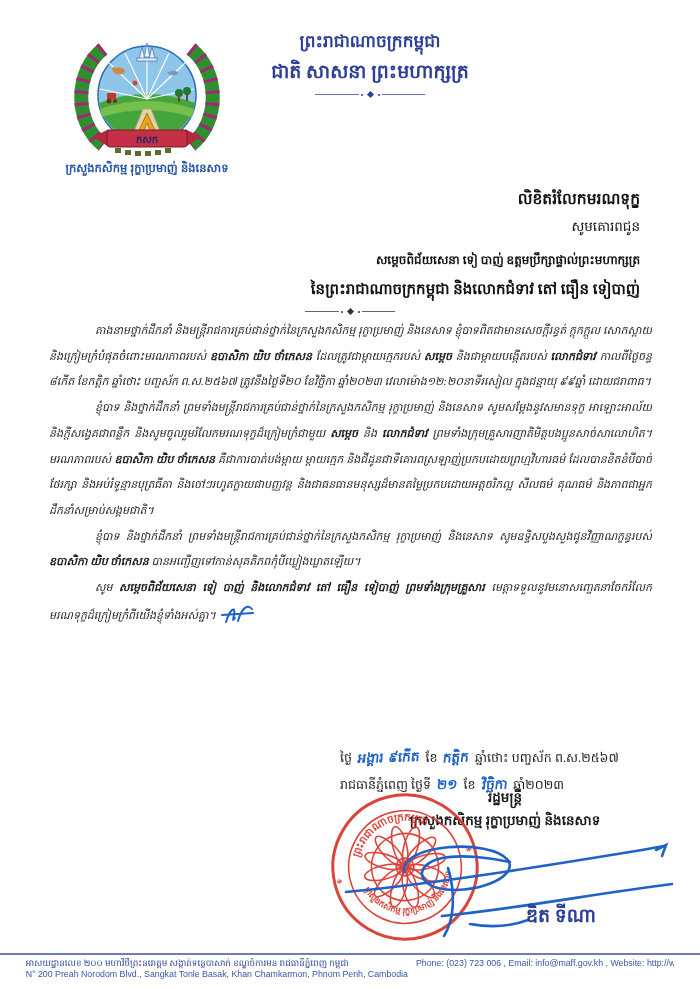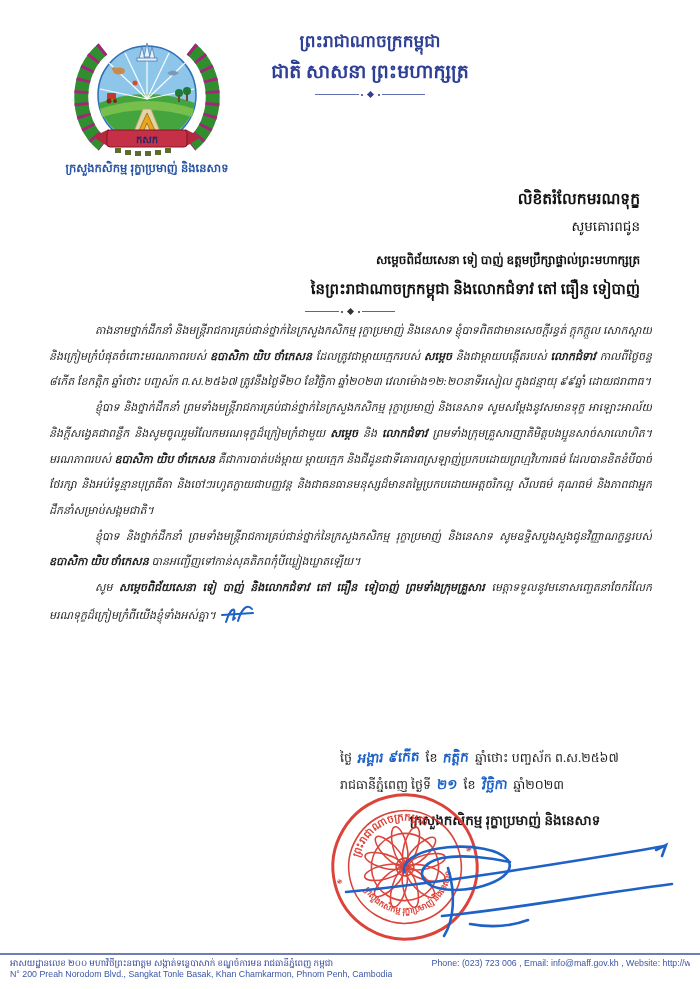--- a/index.html
+++ b/index.html
@@ -53,21 +53,21 @@
   .minister-title{position:absolute; left:410px; top:789px; width:190px; text-align:center; font-weight:bold; font-size:13.5px;}
   .ministry-line{position:absolute; left:355px; top:812px; width:300px; text-align:center; font-weight:bold; font-size:13.5px;}
   .stamp{position:absolute; left:326px; top:786px; width:158px; height:162px;}
   .signature{position:absolute; left:342px; top:828px; width:335px; height:112px; pointer-events:none;}
   .signer-name{
     position:absolute; left:478px; top:903px; width:166px; text-align:center;
     color:var(--navy); font-weight:bold; font-size:19px;
   }
   
   .footer{position:absolute; left:0; top:953px; width:700px; border-top:2px solid #6f7cba; padding:3px 10px 0 10px;}
-  .footer-row{display:flex; justify-content:space-between; gap:8px;}
+  .footer-row{display:flex; justify-content:center; gap:8px;}
   .f-kh{font-size:8.8px; color:var(--navy); line-height:11px; white-space:nowrap; overflow:hidden;}
   .f-en{font-size:8.8px; color:var(--footer_blue); line-height:11px; white-space:nowrap; overflow:hidden; font-family:"Liberation Sans", sans-serif;}
   .f-left{max-width:62%;} .f-right{max-width:38%; text-align:left;}
 </style>
 </head>
 <body>
 
 <div class="page">
 
   <svg class="emblem" viewBox="0 0 168 128" aria-hidden="true">
@@ -170,20 +170,21 @@
         </g>
       </svg>
     </p>
   </div>
 
   <div class="dateblock">
     <div><span>ថ្ងៃ</span><span class="hand">អង្គារ ៩កើត</span><span>ខែ</span><span class="hand">កត្ដិក</span><span>ឆ្នាំថោះ បញ្ចស័ក ព.ស.២៥៦៧</span></div>
     <div><span>រាជធានីភ្នំពេញ ថ្ងៃទី</span><span class="hand">២១</span><span>ខែ</span><span class="hand">វិច្ឆិកា</span><span>ឆ្នាំ២០២៣</span></div>
   </div>
 
+  <div class="minister-title">រដ្ឋមន្ត្រី</div>
   <div class="ministry-line">ក្រសួងកសិកម្ម រុក្ខាប្រមាញ់ និងនេសាទ</div>
 
   <svg class="stamp" viewBox="0 0 160 160" aria-hidden="true">
     <defs>
       <path id="arcTop" d="M80,80 m-47,0 a47,47 0 1,1 94,0"></path>
       <path id="arcBottom" d="M80,80 m-47,0 a47,47 0 1,0 94,0"></path>
     </defs>
     <g transform="rotate(-14 80 80)" stroke="#d9352b" fill="none" opacity="0.92">
       <circle cx="80" cy="80" r="73" stroke-width="3"></circle>
       <circle cx="80" cy="80" r="57" stroke-width="1.6"></circle>
@@ -224,20 +225,21 @@
     <g fill="none" stroke="#1e62c8" stroke-width="2.6" stroke-linecap="round">
       <path d="M62,44 C58,16 148,10 166,32 C178,50 128,68 96,60 C74,54 74,36 100,30 C120,26 150,30 168,34"></path>
       <path d="M4,64 C90,56 190,40 300,22 L322,18"></path>
       <path d="M314,22 l10,-5 l-4,11"></path>
       <path d="M100,88 C180,80 250,66 330,56"></path>
       <path d="M106,40 C114,66 112,92 102,108"></path>
       <path d="M128,96 C150,100 170,98 186,92"></path>
     </g>
   </svg>
 
+  <div class="signer-name">ឌិត ទីណា</div>
 
   <div class="footer">
     <div class="footer-row">
       <div class="f-left">
         <div class="f-kh">អាសយដ្ឋានលេខ ២០០ មហាវិថីព្រះនរោត្តម សង្កាត់ទន្លេបាសាក់ ខណ្ឌចំការមន រាជធានីភ្នំពេញ កម្ពុជា</div>
         <div class="f-en">N° 200 Preah Norodom Blvd., Sangkat Tonle Basak, Khan Chamkarmon, Phnom Penh, Cambodia</div>
       </div>
       <div class="f-right">
         <div class="f-en">Phone: (023) 723 006 , Email: info@maff.gov.kh , Website: http://www.maff.gov.kh</div>
       </div>

